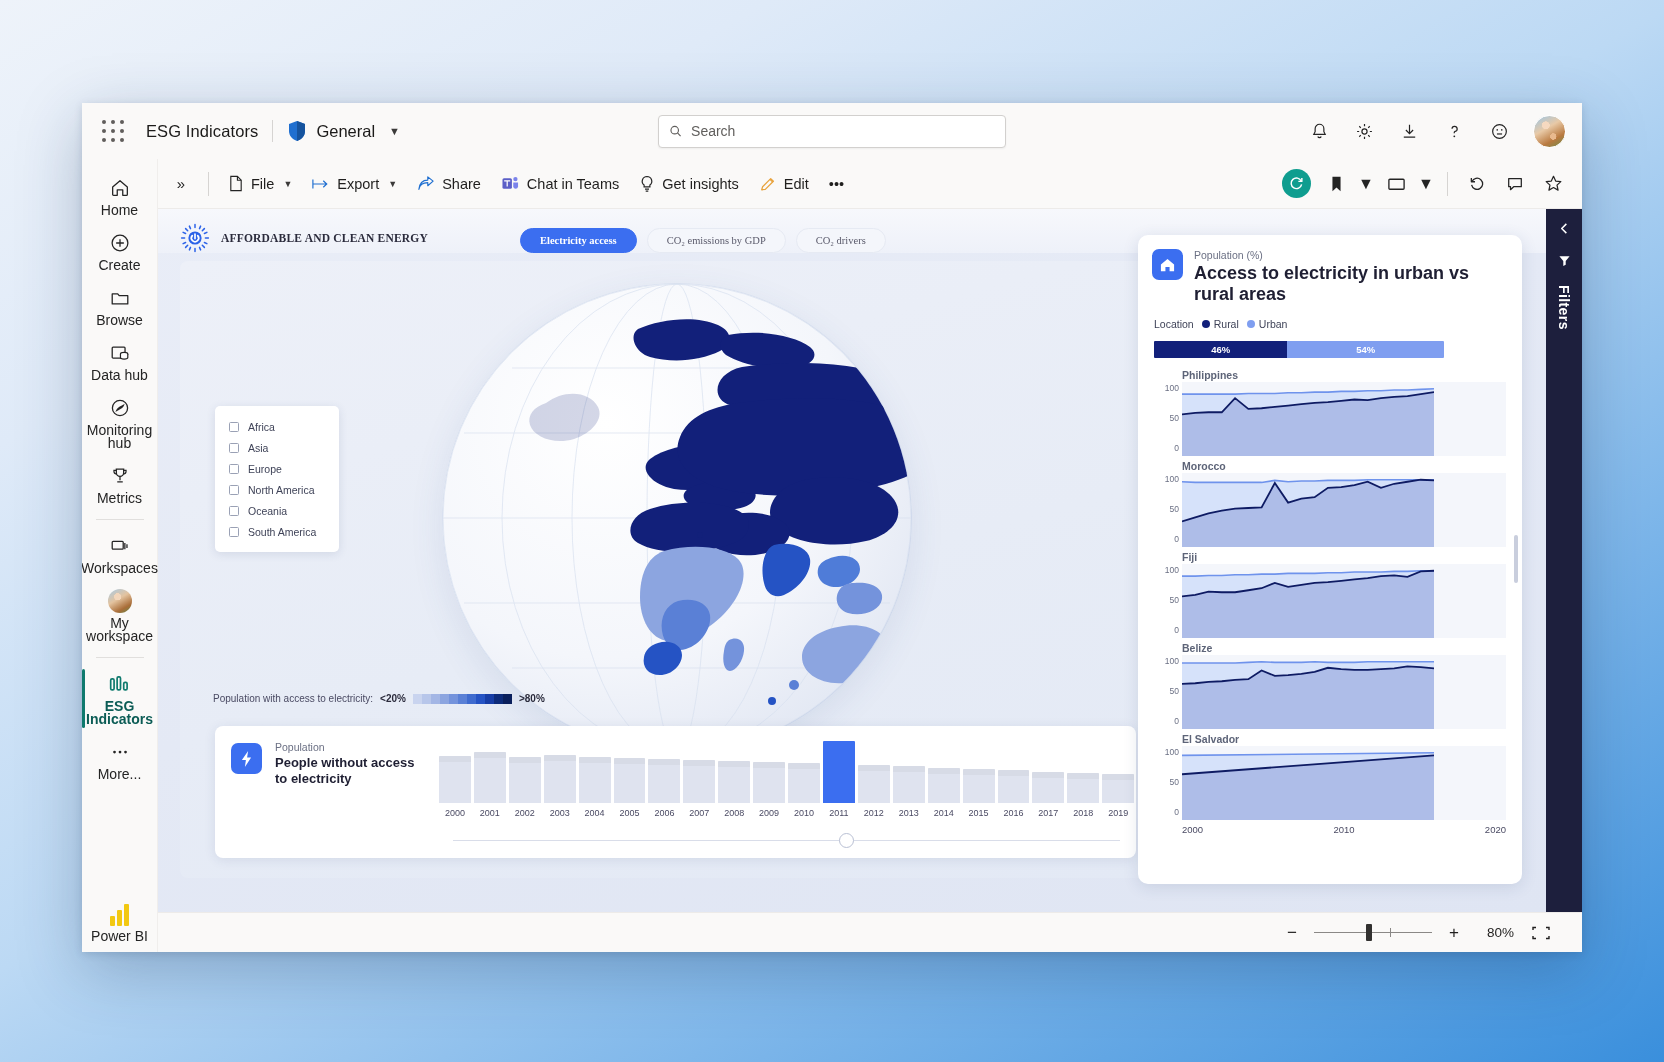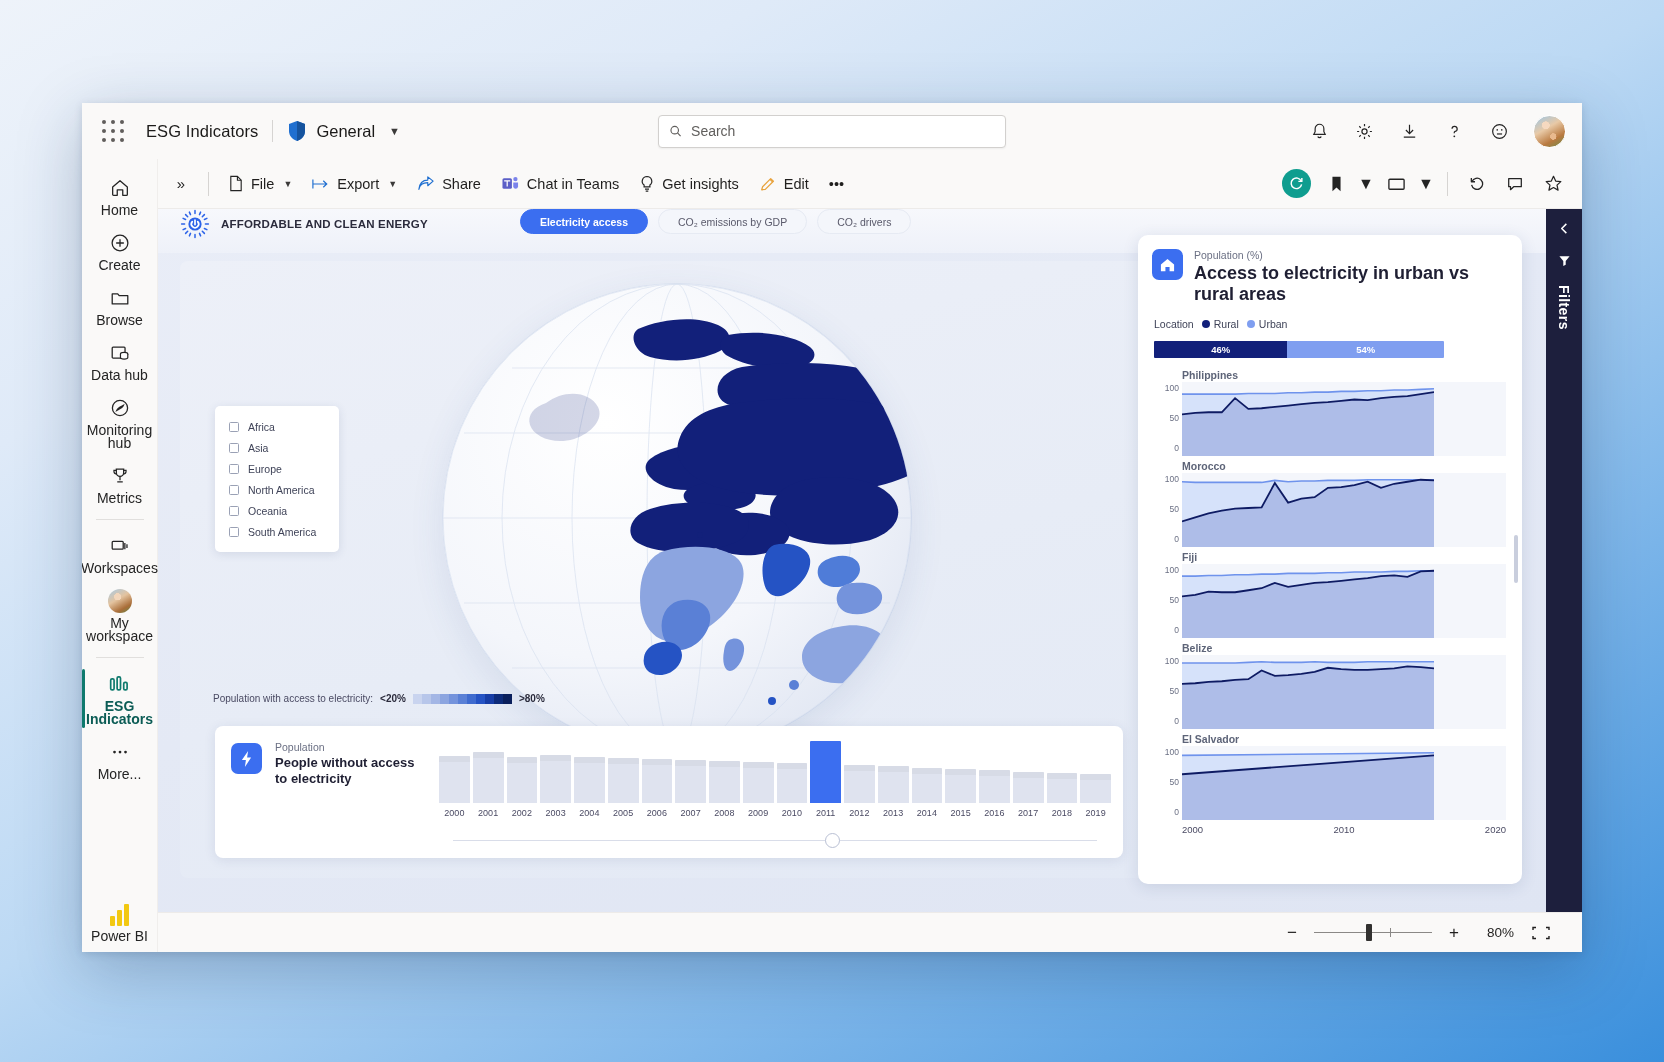--- a/index.html
+++ b/index.html
@@ -135,21 +135,21 @@
   .report {
     flex: 1; margin: 0; position: relative; min-width: 0;
     background: linear-gradient(160deg,#e9edf7 0%,#e4e9f5 45%,#dfe5f3 100%);
     overflow: hidden;
   }
 
   
   .rpt-top {
     position: absolute; left: 0; right: 0; top: 0; height: 44px;
     background: linear-gradient(180deg,#f7f8fc 0%,#eef1f9 100%);
-    display: flex; align-items: flex-start; padding: 0 22px;
+    display: flex; align-items: flex-end; padding: 0 22px; font-family: Liberation Serif, serif;
   }
   .sdg { display: flex; align-items: center; gap: 11px; }
   .sdg-label { font-size: 11.5px; font-weight: 700; color: #2b2b3c; letter-spacing: .2px; }
   .tabs { display: flex; gap: 10px; margin-left: 92px; }
   .tab {
     height: 25px; padding: 0 19px; border-radius: 13px;
     display: flex; align-items: center; justify-content: center;
     font-size: 10.5px; color: #5a5a6b; background: #f4f6fb;
     border: 1px solid #e6eaf3; cursor: pointer; white-space: nowrap;
   }
@@ -194,24 +194,24 @@
     position: absolute; left: 262px; top: 22px;
     width: 470px; height: 470px; border-radius: 50%;
     background: radial-gradient(circle at 35% 30%, #ffffff 0%, #f4f6fb 52%, #e4e9f4 78%, #dbe2f0 100%);
     box-shadow: 0 0 0 1px rgba(180,195,225,.45) inset, 0 10px 34px rgba(60,90,150,.10);
     overflow: hidden;
   }
   .globe svg { position: absolute; left: 0; top: 0; }
 
   
   .tl-card {
-    position: absolute; left: 35px; right: 23px; bottom: 20px; height: 132px;
+    position: absolute; left: 35px; right: 10px; bottom: 20px; height: 132px;
     background: #fff; border-radius: 8px;
     box-shadow: 0 2px 12px rgba(40,60,110,.10);
-    display: flex; align-items: flex-start; padding: 15px 12px 0 16px;
+    display: flex; align-items: flex-start; padding: 15px 2px 0 16px;
   }
   .bolt-ico {
     width: 31px; height: 31px; border-radius: 7px; background: #3b6ef0;
     display: flex; align-items: center; justify-content: center; color: #fff;
     flex: none; margin-top: 2px;
   }
   .tl-text { margin-left: 13px; width: 150px; flex: none; }
   .tl-kicker { font-size: 10.5px; color: #6b7084; }
   .tl-head { font-size: 13px; color: #1f1f33; font-weight: 700; line-height: 16px; margin-top: 2px; }
   .tl-chart { flex: 1; position: relative; height: 108px; margin-left: 14px; }

